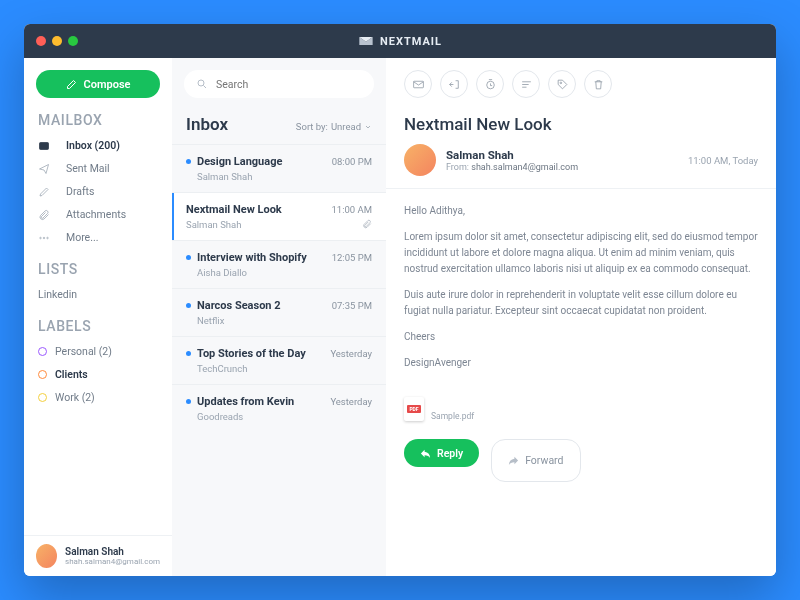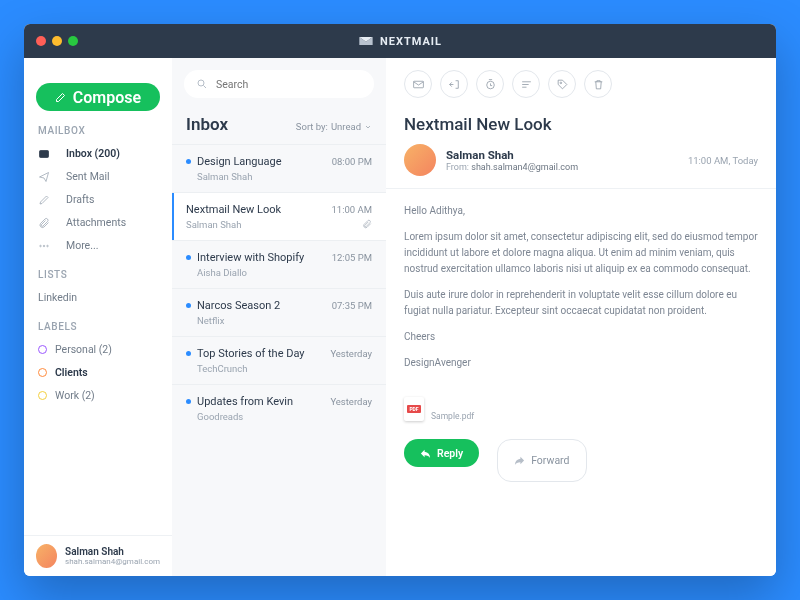--- a/index.html
+++ b/index.html
@@ -5,23 +5,23 @@
 *{box-sizing:border-box;margin:0;padding:0;font-family:-apple-system,BlinkMacSystemFont,"Segoe UI",Roboto,sans-serif}
 body{background:#2b8cff;padding:24px;display:flex;justify-content:center;align-items:flex-start}
 .window{width:752px;height:552px;background:#fff;border-radius:6px;overflow:hidden;box-shadow:0 20px 50px rgba(0,0,0,.25);display:flex;flex-direction:column}
 .titlebar{height:34px;background:#2d3a4b;display:flex;align-items:center;padding:0 12px;position:relative}
 .dots{display:flex;gap:6px}
 .dot{width:10px;height:10px;border-radius:50%}
 .brand{position:absolute;left:50%;transform:translateX(-50%);display:flex;align-items:center;gap:6px;color:#e6ecf3;font-size:11px;font-weight:700;letter-spacing:1px}
 .brand svg{width:16px;height:16px}
 .main{flex:1;display:flex;overflow:hidden}
 .sidebar{width:148px;background:#fff;display:flex;flex-direction:column;padding:12px 0 0 0}
-.compose{margin:13px 12px 10px;height:28px;border:none;border-radius:14px;background:#16c05d;color:#fff;font-size:16px;font-weight:600;display:flex;align-items:center;justify-content:center;gap:6px;cursor:pointer}
+.compose{margin:0 12px 10px;height:28px;border:none;border-radius:14px;background:#16c05d;color:#fff;font-size:11px;font-weight:600;display:flex;align-items:center;justify-content:center;gap:6px;cursor:pointer}
 .compose svg{width:12px;height:12px}
-.sec-title{font-size:10px;letter-spacing:.6px;color:#9aa4b0;padding:4px 14px 6px;font-weight:500}
+.sec-title{font-size:14px;letter-spacing:.6px;color:#9aa4b0;padding:4px 14px 6px;font-weight:500}
 .nav-item{display:flex;align-items:flex-end;gap:16px;padding:5px 14px;font-size:10.5px;color:#717c89;cursor:pointer}
 .nav-item.active{color:#2d3a4b;font-weight:600}
 .nav-item svg{width:12px;height:12px;stroke:#9aa4b0;stroke-width:1.5;fill:none}
 .nav-item.active svg{stroke:#2d3a4b;fill:#2d3a4b}
 .list-item{padding:5px 14px;font-size:10.5px;color:#717c89;cursor:pointer}
 .label-item{display:flex;align-items:center;gap:8px;padding:5px 14px;font-size:10.5px;color:#717c89;cursor:pointer}
 .label-item.active{color:#2d3a4b;font-weight:600}
 .lbldot{width:9px;height:9px;border-radius:50%;border:1.5px solid}
 .profile{margin-top:auto;padding:8px 12px;display:flex;align-items:center;gap:8px;border-top:1px solid #eef1f4}
 .avatar{width:24px;height:24px;border-radius:50%;background:linear-gradient(135deg,#f7b267,#f4845f)}
@@ -32,21 +32,21 @@
 .search svg{width:12px;height:12px;stroke:#b6bec8;fill:none;stroke-width:2}
 .search input{border:none;outline:none;font-size:10.5px;flex:1;background:transparent;color:#2d3a4b}
 .listhead{display:flex;justify-content:space-between;align-items:baseline;padding:16px 14px 10px}
 .listhead h2{font-size:17px;color:#2d3a4b;font-weight:600}
 .sort{font-size:9.5px;color:#8a94a0;display:flex;align-items:center;gap:3px;cursor:pointer}
 .sort svg{width:8px;height:8px;stroke:#8a94a0;stroke-width:2;fill:none}
 .msgitem{padding:10px 14px 10px 14px;border-top:1px solid #eceff2;cursor:pointer;position:relative}
 .msgitem.selected{background:#fff}
 .msgitem.selected::before{content:"";position:absolute;left:0;top:0;bottom:0;width:2px;background:#2b8cff}
 .msgrow{display:flex;justify-content:space-between;align-items:center;gap:6px}
-.msgsubj{font-size:11px;color:#2d3a4b;font-weight:400;display:flex;align-items:center;gap:6px}
+.msgsubj{font-size:11px;color:#2d3a4b;font-weight:700;display:flex;align-items:center;gap:6px}
 .unread-dot{width:5px;height:5px;border-radius:50%;background:#2b8cff;flex-shrink:0}
 .msgtime{font-size:9.5px;color:#8a94a0;white-space:nowrap}
 .msgfrom{font-size:9.5px;color:#9aa4b0;padding-left:11px;margin-top:3px}
 .msgitem.selected .msgfrom{padding-left:0}
 .attach-ic{width:10px;height:10px;stroke:#9aa4b0;stroke-width:1.5;fill:none;margin-top:2px;margin-left:auto}
 .col-read{flex:1;background:#fff;display:flex;flex-direction:column;overflow-y:auto}
 .actions{display:flex;gap:8px;padding:12px 18px 0}
 .actbtn{width:28px;height:28px;border-radius:50%;border:1px solid #e3e7ec;background:#fff;display:flex;align-items:center;justify-content:center;cursor:pointer}
 .actbtn svg{width:13px;height:13px;stroke:#8a94a0;stroke-width:1.4;fill:none}
 .mailtitle{font-size:17px;color:#2d3a4b;font-weight:500;padding:16px 18px 10px}
@@ -55,21 +55,21 @@
 .senderinfo .nm{font-size:11.5px;font-weight:700;color:#2d3a4b}
 .senderinfo .fr{font-size:9px;color:#6c7682}
 .senderinfo .fr span:first-child{color:#9aa4b0}
 .mailtime{margin-left:auto;font-size:9.5px;color:#9aa4b0}
 .body{padding:14px 18px;font-size:10px;color:#7d8693;line-height:1.6}
 .body p{margin-bottom:10px}
 .pdf{display:inline-flex;align-items:flex-end;gap:7px;margin:2px 18px 12px;cursor:pointer}
 .pdf-icon{width:20px;height:24px;background:#fff;border-radius:2px;box-shadow:0 1px 3px rgba(0,0,0,.2);display:flex;align-items:center;justify-content:center;font-size:5px;font-weight:700;color:#fff;position:relative}
 .pdf-icon::before{content:"PDF";background:#e64a4a;padding:1px 2px;border-radius:1px}
 .pdf-name{font-size:8.5px;color:#9aa4b0}
-.replyrow{display:flex;gap:18px;padding:6px 18px 14px}
+.replyrow{display:flex;gap:12px;padding:6px 18px 14px}
 .reply{height:28px;padding:0 16px;border:none;border-radius:14px;background:#16c05d;color:#fff;font-size:10.5px;font-weight:600;display:flex;align-items:center;gap:6px;cursor:pointer}
 .reply svg{width:11px;height:11px;fill:#fff}
 .forward{height:43px;padding:0 16px;border:1px solid #e3e7ec;border-radius:14px;background:#fff;color:#8a94a0;font-size:10.5px;display:flex;align-items:center;gap:6px;cursor:pointer}
 .forward svg{width:11px;height:11px;fill:#b6bec8}
 </style>
 </head>
 <body>
 
 <div class="window">
   <div class="titlebar">

